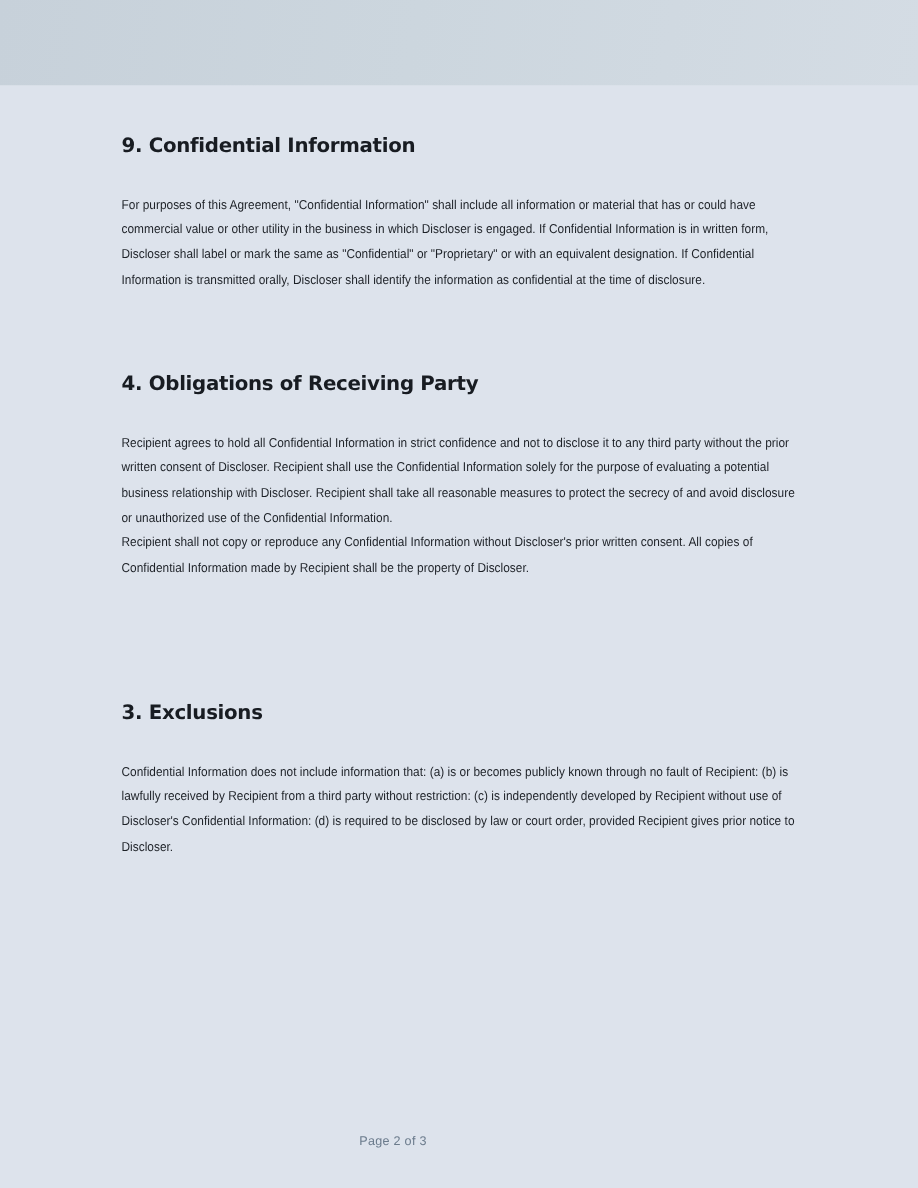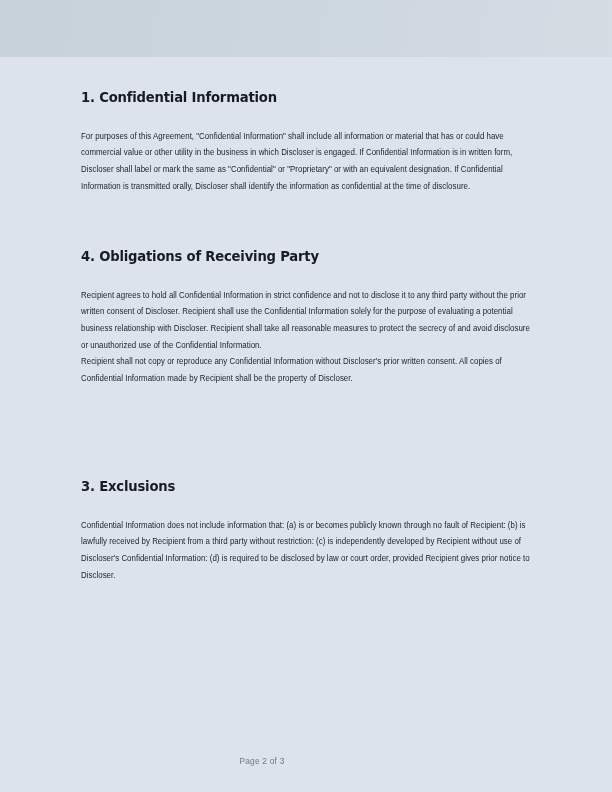--- a/index.html
+++ b/index.html
@@ -81,21 +81,21 @@
   }
 
   
   .sec-1 { position: absolute; top: 33px;  left: 0; width: 452px; }
   .sec-1 .paragraph { margin-top: 22px; }
 
   .sec-2 { position: absolute; top: 192px; left: 0; width: 452px; }
   .sec-2 .paragraph { margin-top: 22px; }
   .sec-2 .paragraph + .paragraph { margin-top: 0px; }
 
-  .sec-3 { position: absolute; top: 422px; left: 0; width: 452px; }
+  .sec-3 { position: absolute; top: 411px; left: 0; width: 452px; }
   .sec-3 .paragraph { margin-top: 22px; }
 
   
   .doc-footer {
     position: absolute;
     left: 0;
     top: 750px;
     width: 524px;
     text-align: center;
   }
@@ -110,21 +110,21 @@
 <body>
 
 <div class="doc-header">
   <div class="doc-header-title">Confidentiality Agreement Details</div>
 </div>
 
 <div class="page-body">
   <div class="content">
 
     <div class="section sec-1">
-      <h2 class="section-heading">1. Confidential Information</h2>
+      <h2 class="section-heading">9. Confidential Information</h2>
       <p class="paragraph">For purposes of this Agreement, "Confidential Information" shall include all information or material that has or could have commercial value or other utility in the business in which Discloser is engaged. If Confidential Information is in written form, Discloser shall label or mark the same as "Confidential" or "Proprietary" or with an equivalent designation. If Confidential Information is transmitted orally, Discloser shall identify the information as confidential at the time of disclosure.</p>
     </div>
 
     <div class="section sec-2">
       <h2 class="section-heading">4. Obligations of Receiving Party</h2>
       <p class="paragraph">Recipient agrees to hold all Confidential Information in strict confidence and not to disclose it to any third party without the prior written consent of Discloser. Recipient shall use the Confidential Information solely for the purpose of evaluating a potential business relationship with Discloser. Recipient shall take all reasonable measures to protect the secrecy of and avoid disclosure or unauthorized use of the Confidential Information.</p>
       <p class="paragraph">Recipient shall not copy or reproduce any Confidential Information without Discloser's prior written consent. All copies of Confidential Information made by Recipient shall be the property of Discloser.</p>
     </div>
 
     <div class="section sec-3">

